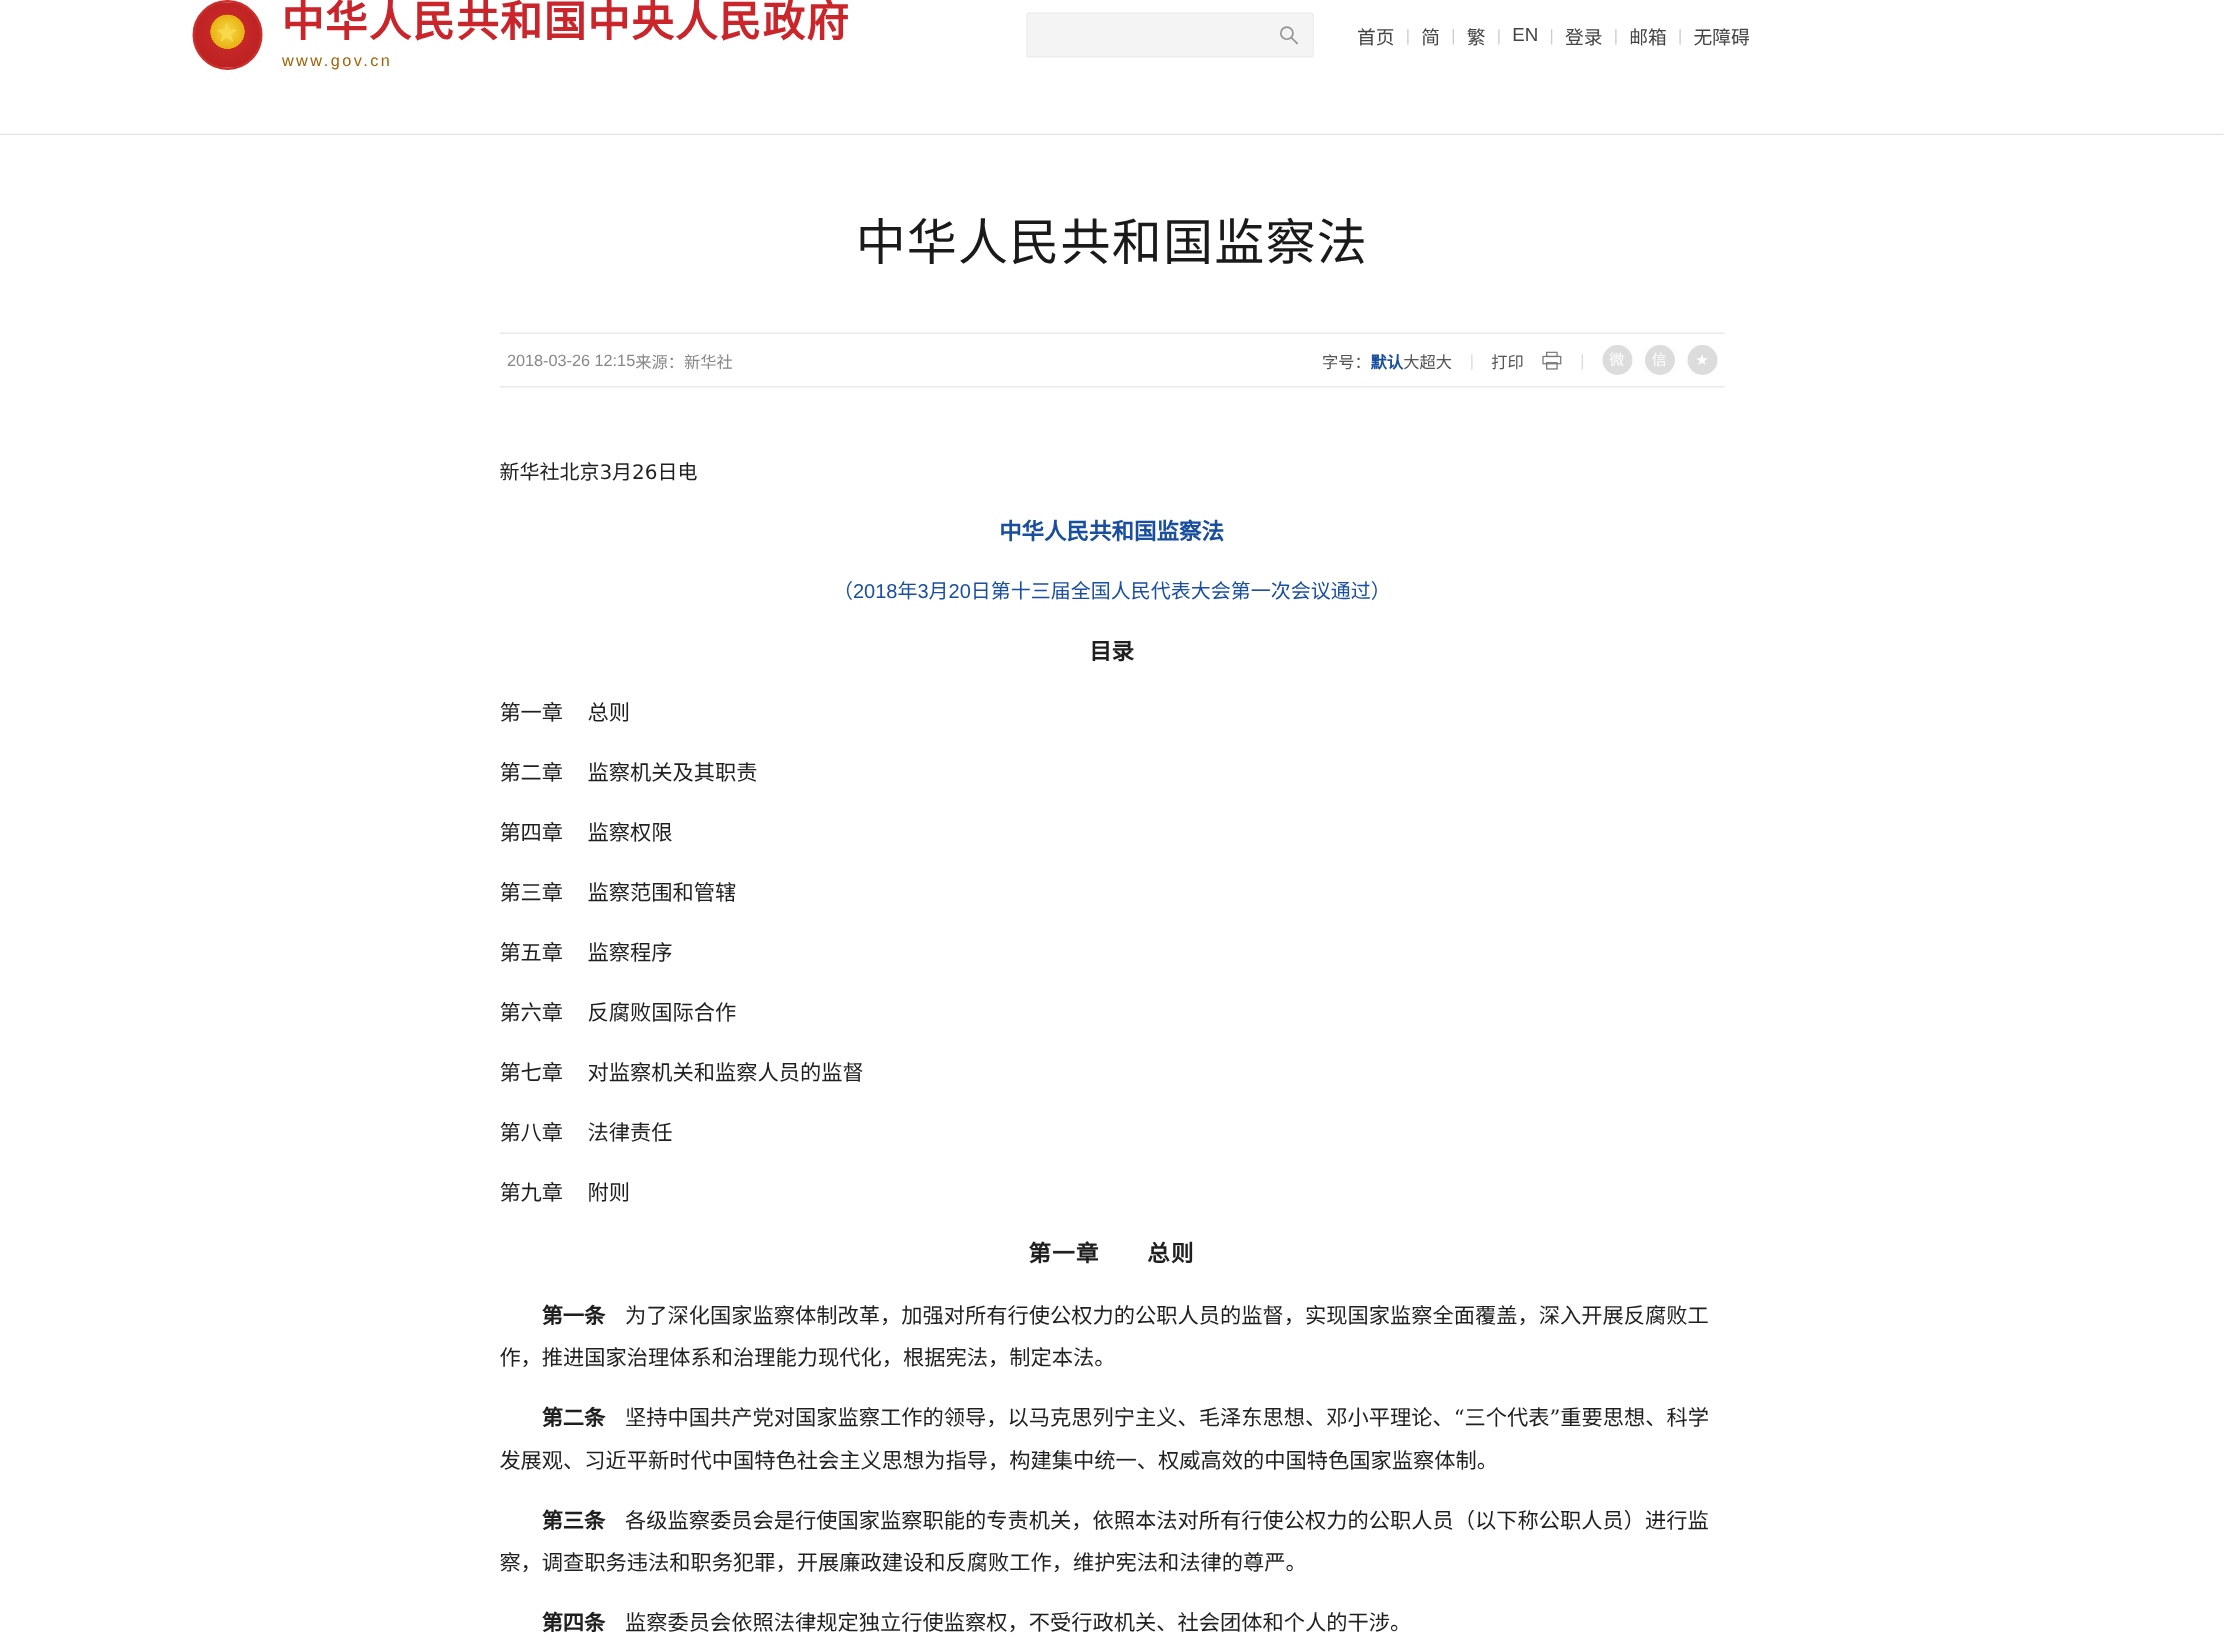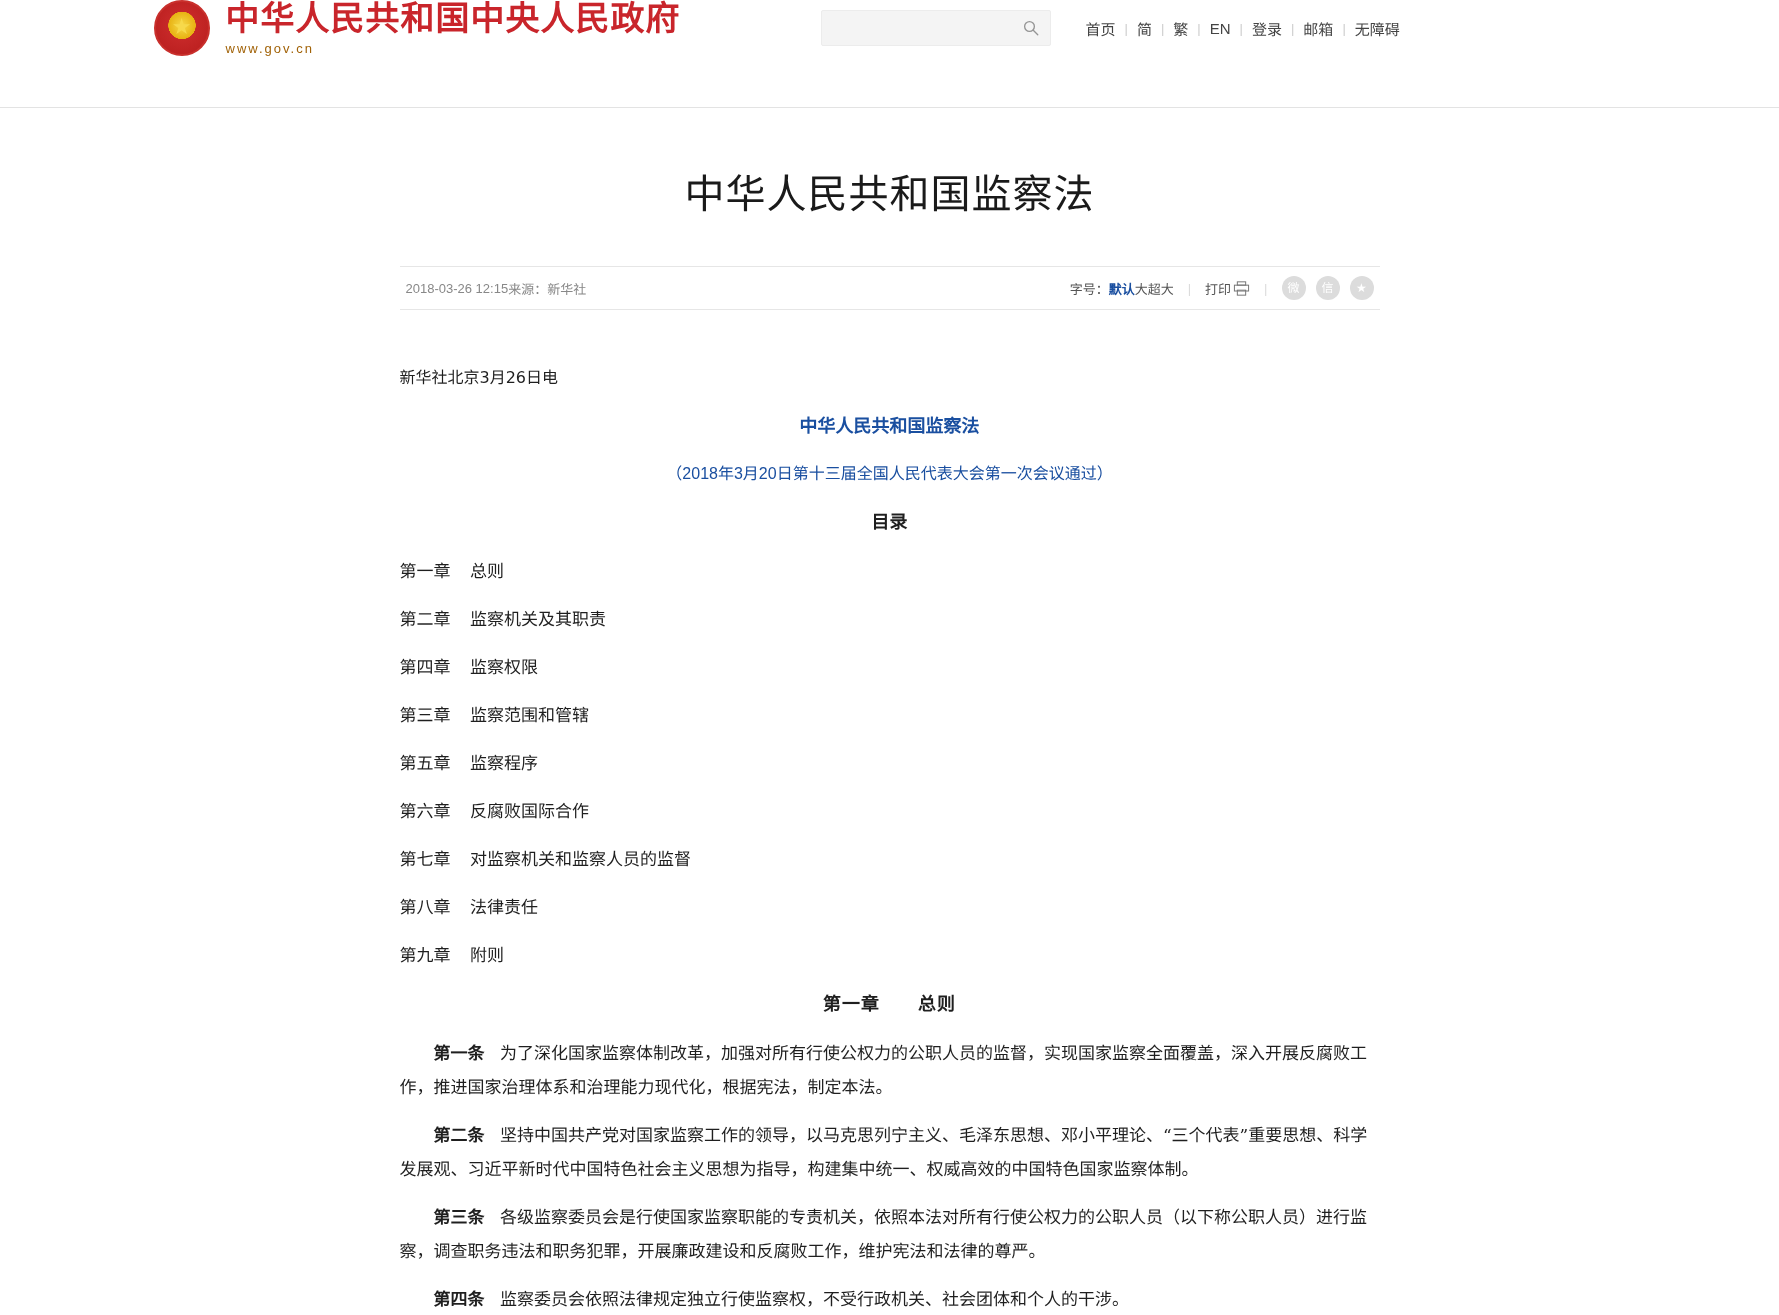--- a/index.html
+++ b/index.html
@@ -155,21 +155,21 @@
     align-items: center;
     gap: 14px;
     font-size: 13px;
     color: #555;
   }
   .fontsize-group { display: flex; align-items: center; gap: 0; }
   .fontsize-group .lbl { color: #555; }
   .fs-opt { color: #555; cursor: pointer; }
   .fs-opt.active { color: #1a4fa0; font-weight: bold; }
   .divider-v { color: #dcdcdc; }
-  .print-group { display: flex; align-items: center; gap: 2px; }
+  .print-group { display: flex; align-items: center; gap: 14px; }
   .printer-icon { width: 17px; height: 15px; }
   .share-group { display: flex; align-items: center; gap: 10px; }
   .share-btn {
     width: 24px;
     height: 24px;
     border-radius: 50%;
     display: inline-flex;
     align-items: center;
     justify-content: center;
     color: #fff;

